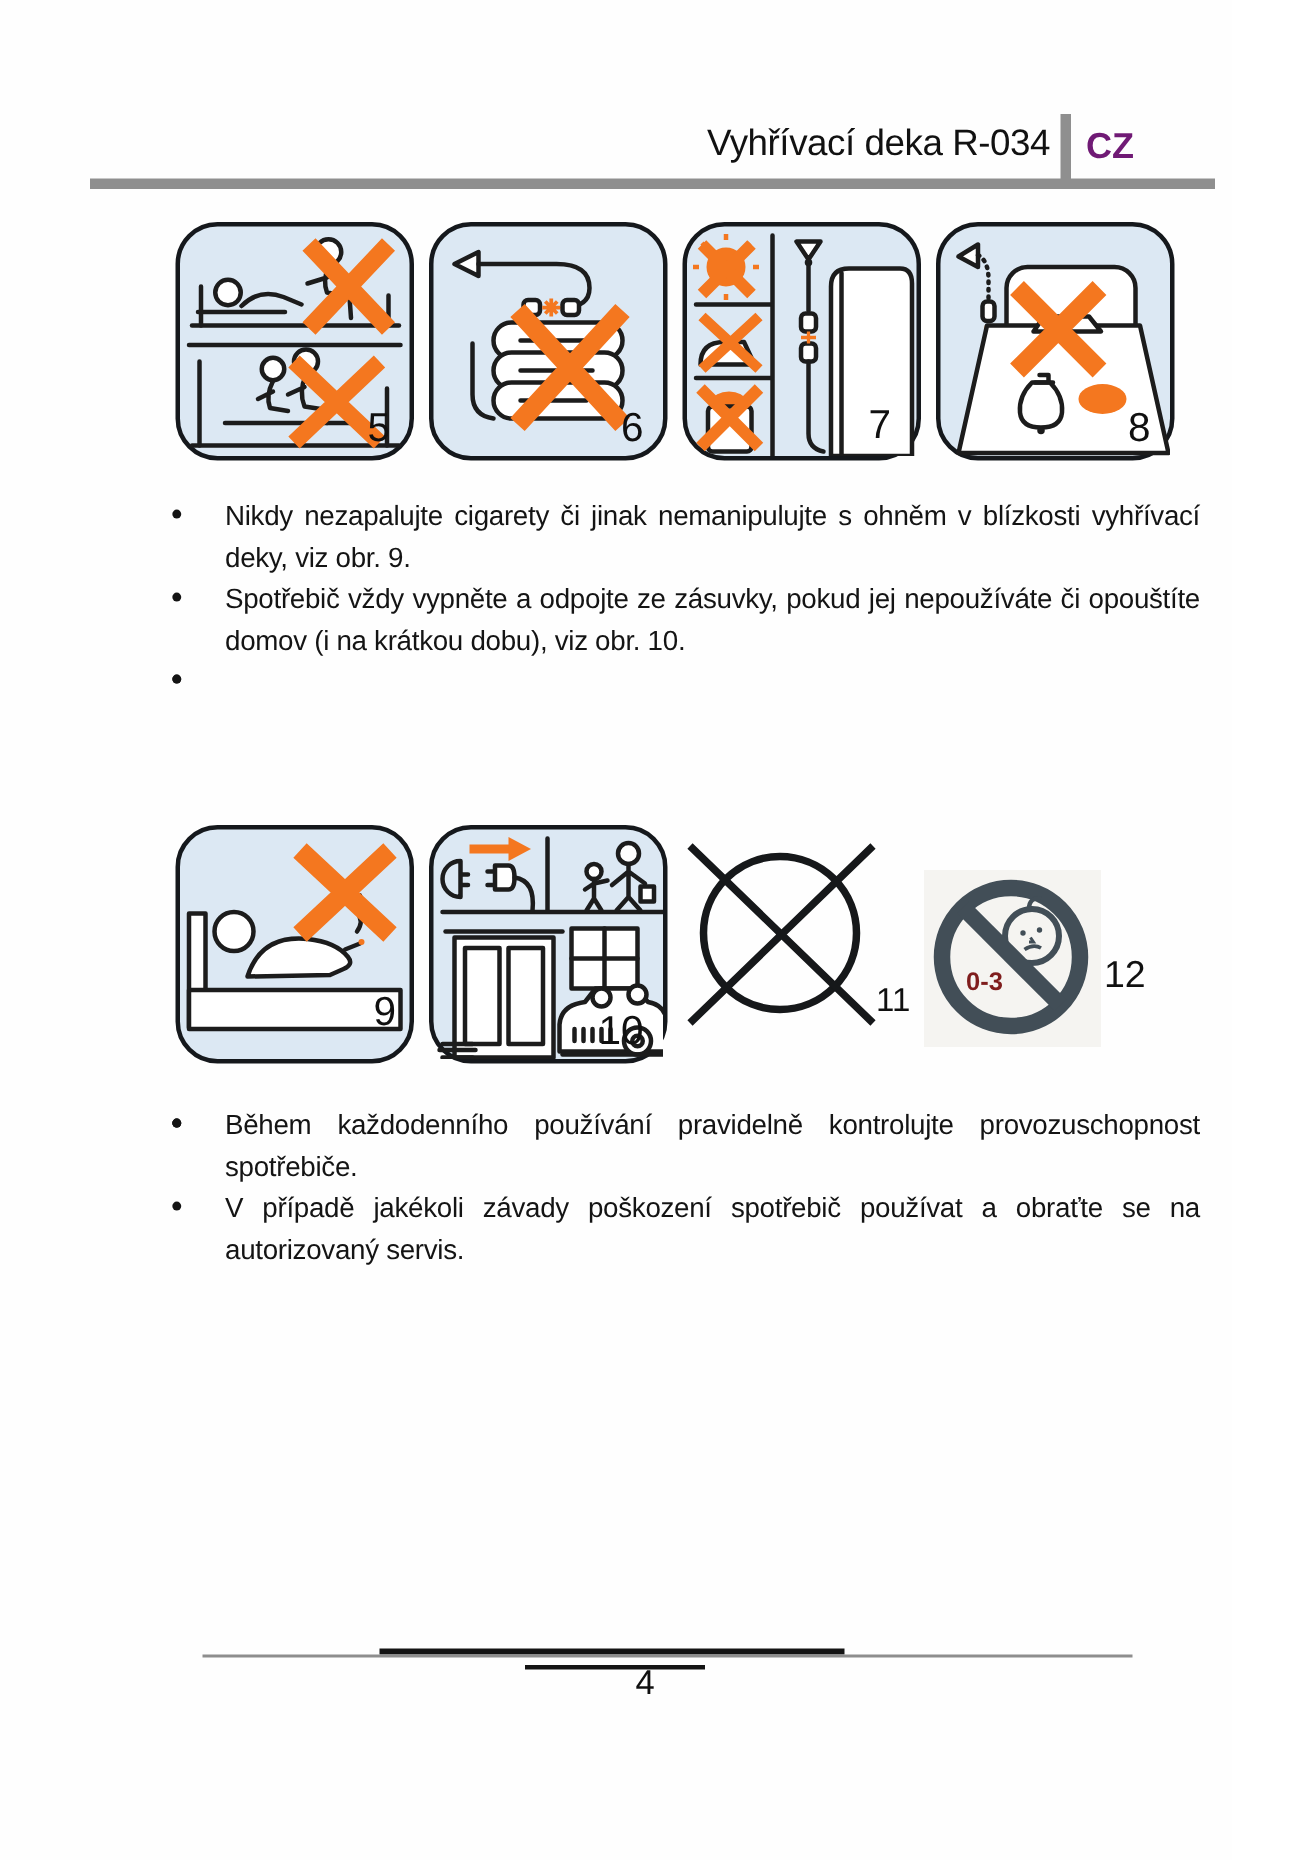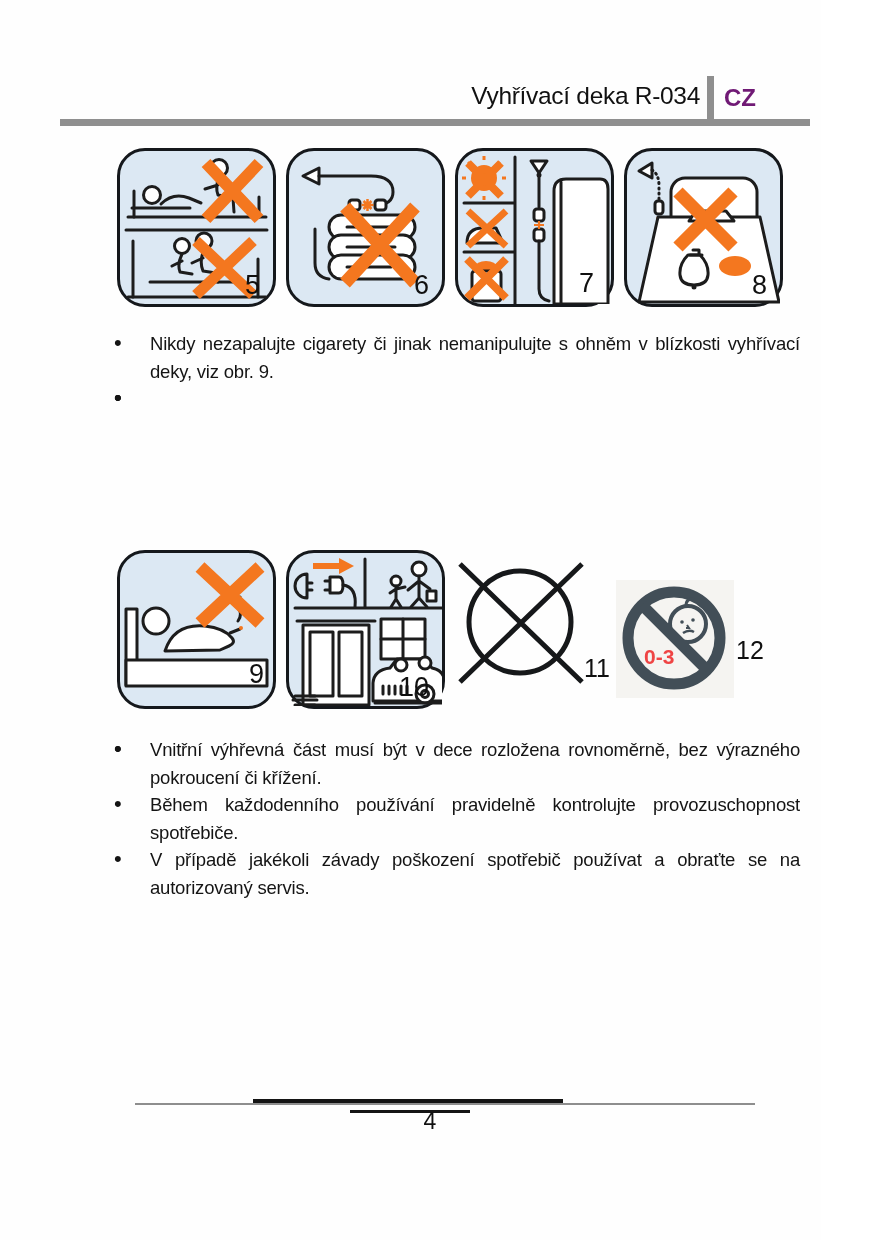--- a/index.html
+++ b/index.html
@@ -22,23 +22,23 @@
   .tile .num{position:absolute;right:13px;bottom:3px;font-size:27px;color:#101010;}
   .tile.t9 .num{bottom:16px;right:9px;}
   .tile.t7 .num{right:17px;bottom:5px;}
   .ln{stroke:#1c1c1c;stroke-width:3;fill:none;stroke-linecap:round;stroke-linejoin:round;}
   .fw{fill:#ffffff;}
   .x{stroke:#f4771f;fill:none;stroke-linecap:butt;}
   .or{fill:#f4771f;stroke:none;}
 
   
   .sym11{position:absolute;left:448px;top:552px;}
-  .lab11{position:absolute;left:584px;top:654px;font-size:25px;color:#101010;text-align:center;}
+  .lab11{position:absolute;left:584px;top:654px;font-size:22px;color:#101010;text-align:center;}
   .sym12{position:absolute;left:616px;top:580px;background:#f5f4f1;}
-  .lab03{position:absolute;left:644px;top:645px;font-size:21px;font-weight:bold;color:#ef4444;}
+  .lab03{position:absolute;left:644px;top:645px;font-size:17px;font-weight:bold;color:#7f1d1d;}
   .lab12{position:absolute;left:736px;top:636px;font-size:25px;color:#101010;}
 
   
   .blist{position:absolute;left:0;width:874px;list-style:none;margin:0;padding:0;}
   .bl1{top:330px;} .bl2{top:736px;}
   .blist li{position:relative;padding:0 74px 0 150px;text-align:justify;
             font-size:18.5px;line-height:27.6px;letter-spacing:-0.2px;color:#141414;}
   .blist .marker{position:absolute;left:114px;top:-1px;font-size:22px;}
 
   
@@ -139,21 +139,21 @@
         <path class="ln" stroke-width="2.5" d="M63 104 h12 M66 99 h6 v5"></path>
         <circle cx="67" cy="136" r="2.5" fill="#1c1c1c"></circle>
         <ellipse class="or" cx="108" cy="115" rx="16" ry="10"></ellipse>
       </svg>
       <span class="num">8</span>
     </div>
   </div>
 
   <ul class="blist bl1">
     <li><span class="marker">•</span><span>Nikdy nezapalujte cigarety či jinak nemanipulujte s ohněm v blízkosti vyhřívací deky, viz obr. 9.</span></li>
-    <li><span class="marker">•</span></li>
+    <li><span class="marker">•</span><span>Spotřebič vždy vypněte a odpojte ze zásuvky, pokud jej nepoužíváte či opouštíte domov (i na krátkou dobu), viz obr. 10.</span></li>
     <li><span class="marker">•</span></li>
     <li><span class="marker">•</span></li>
   </ul>
 
   <div class="prow row2">
 
     <div class="tile t9">
       <svg width="153" height="153" viewBox="0 0 153 153">
         <rect class="ln fw" x="6" y="56" width="11" height="76"></rect>
         <rect class="ln fw" x="6" y="107" width="141" height="26"></rect>
@@ -214,21 +214,21 @@
     <circle cx="77" cy="40" r="1.8" fill="#424e57"></circle>
     <path d="M71 45 l2 3 h-3" stroke="#424e57" stroke-width="2" fill="none"></path>
     <path d="M67 53 q6 -4 11 -1" stroke="#424e57" stroke-width="2.5" fill="none"></path>
     <line x1="26" y1="25" x2="91" y2="90" stroke="#424e57" stroke-width="11"></line>
   </svg>
   <span class="lab03">0-3</span>
   <span class="lab12">12</span>
 
   <ul class="blist bl2">
     <li><span class="marker">•</span></li>
-    <li><span class="marker">•</span><span>Vnitřní výhřevná část musí být v dece rozložena rovnoměrně, bez výrazného pokroucení či křížení.</span></li>
+    <li><span class="marker">•</span></li>
     <li><span class="marker">•</span><span>Během každodenního používání pravidelně kontrolujte provozuschopnost spotřebiče.</span></li>
     <li><span class="marker">•</span><span>V případě jakékoli závady poškození spotřebič používat a obraťte se na autorizovaný servis.</span></li>
   </ul>
 
   <div class="f-black1"></div>
   <div class="f-gray"></div>
   <div class="f-black2"></div>
   <div class="pageno">4</div>
 
 </div>

